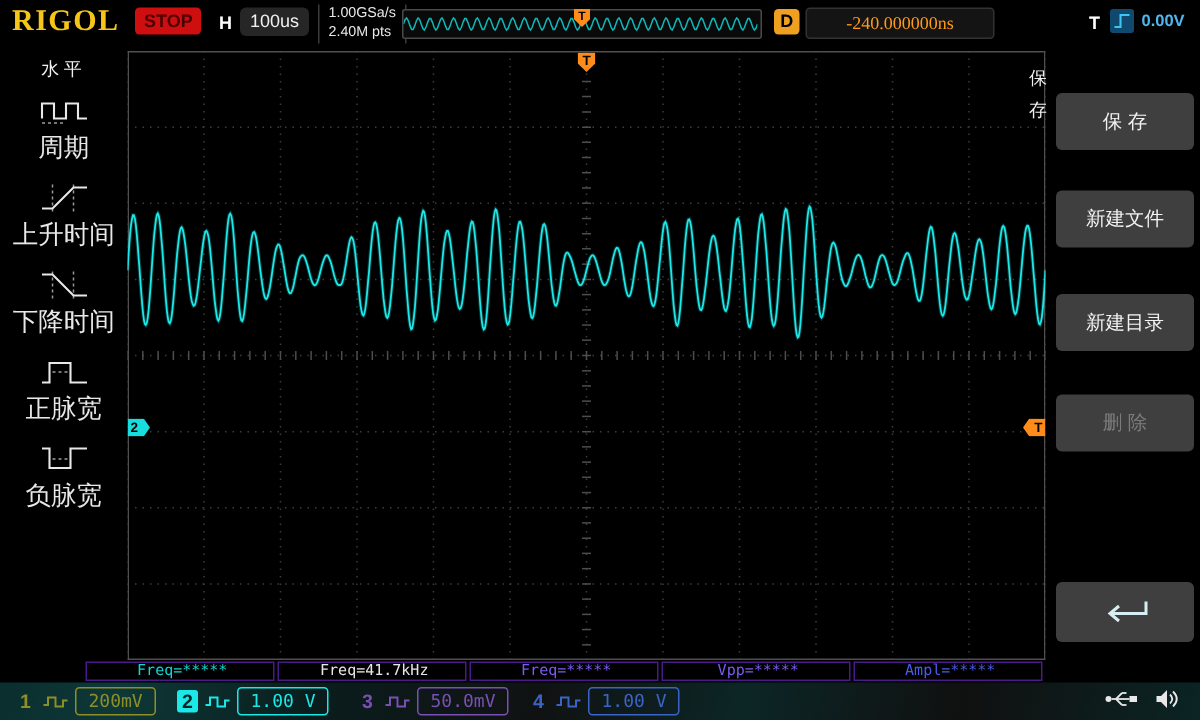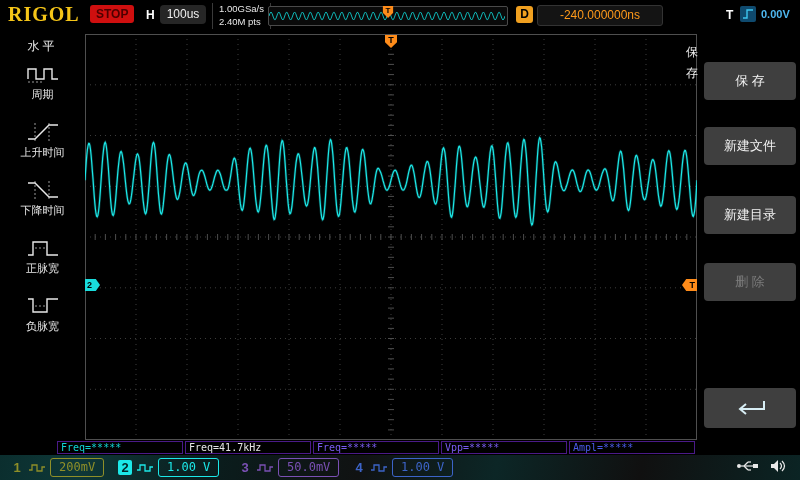--- a/index.html
+++ b/index.html
@@ -19,34 +19,34 @@
     border-left:1px solid #3a3a3a;border-right:1px solid #3a3a3a;padding:0 6px;height:26px;}
   .strip{position:absolute;left:268px;top:6px;width:238px;height:18px;background:#0a0a0a;
     border:1px solid #4a4a4a;border-radius:2px;cursor:pointer;}
   .strip svg{position:absolute;left:0;top:0;display:block;}
   .strip-marker{position:absolute;left:50%;top:-1px;transform:translateX(-50%);width:11px;height:12px;
     background:#ff8c1a;color:#000;font-size:8px;font-weight:bold;text-align:center;line-height:9px;
     clip-path:polygon(0 0,100% 0,100% 55%,50% 100%,0 55%);}
   .dbadge{position:absolute;left:516px;top:6px;width:17px;height:17px;background:#f0a020;border-radius:3px;
     color:#000;font-weight:bold;font-size:12px;text-align:center;line-height:17px;}
   .dval{position:absolute;left:537px;top:5px;width:124px;height:19px;background:#141414;border:1px solid #333;
-    border-radius:3px;color:#ff9a1a;font-size:12px;font-family:Liberation Sans, sans-serif;
+    border-radius:3px;color:#ff9a1a;font-size:12px;font-family:Liberation Serif, serif;
     text-align:center;line-height:19px;cursor:pointer;}
   .tlab{position:absolute;left:726px;top:8px;color:#fff;font-weight:bold;font-size:12px;}
   .tslope{position:absolute;left:740px;top:6px;width:16px;height:16px;background:#0f4a6e;border-radius:2px;cursor:pointer;}
   .tlev{position:absolute;left:761px;top:8px;color:#4fb8f0;font-size:11px;font-weight:bold;cursor:pointer;}
 
   
   .sidebar{position:absolute;left:0;top:32px;width:85px;height:408px;}
   .sb-title{color:#f0f0f0;font-size:12px;text-align:center;margin:6px 0 8px;letter-spacing:3px;cursor:pointer;}
   .sb-item{display:flex;flex-direction:column;align-items:center;height:58px;cursor:pointer;}
   .sb-icon{width:34px;height:22px;margin-bottom:2px;}
   .sb-icon polyline,.sb-icon line{stroke:#e8e8e8;stroke-width:1.4;fill:none;}
   .sb-icon line.dash{stroke:#9a9a9a;stroke-dasharray:2 2;stroke-width:1;}
-  .sb-label{color:#e8e8e8;font-size:11px;white-space:nowrap;}
+  .sb-label{color:#e8e8e8;font-size:17px;white-space:nowrap;}
 
   
   .scope{position:absolute;left:85px;top:34px;width:612px;height:406px;background:#000;}
   .scope svg{display:block;}
   .marker-top{position:absolute;left:calc(50% - 6px);top:1px;width:12px;height:13px;background:#ff8c1a;
     clip-path:polygon(0 0,100% 0,100% 55%,50% 100%,0 55%);color:#000;font-size:9px;font-weight:bold;
     text-align:center;line-height:10px;cursor:pointer;}
   .marker-left{position:absolute;left:0;top:245px;width:15px;height:12px;background:#19dcdc;
     clip-path:polygon(0 0,72% 0,100% 50%,72% 100%,0 100%);color:#000;font-size:9px;font-weight:bold;
     line-height:12px;padding-left:2px;box-sizing:border-box;cursor:pointer;}
@@ -61,21 +61,21 @@
   .mbtn{position:absolute;left:4px;width:92px;height:38px;background:#3f3f3f;border:none;border-radius:4px;
     color:#f2f2f2;font-size:13px;font-family:inherit;cursor:pointer;display:flex;align-items:center;justify-content:center;}
   .b1{top:30px}.b2{top:95px}.b3{top:164px}.b4{top:231px}.b5{top:356px;height:40px;}
   .mbtn.disabled{color:#7c7c7c;}
   .mbtn svg{display:block;}
 
   
   .meas{position:absolute;left:57px;top:441px;height:13px;display:flex;gap:2px;}
   .mbox{width:126px;height:13px;border:1px solid #4a1a88;box-sizing:border-box;
     font-family:"DejaVu Sans Mono",monospace;font-size:10px;line-height:11px;padding-left:3px;
-    color:var(--c,#888);cursor:pointer;overflow:hidden;}
+    color:var(--c,#888);cursor:pointer;overflow:hidden;text-align:center;}
 
   
   .chbar{position:absolute;left:0;top:455px;width:800px;height:25px;
     background:linear-gradient(100deg,#0b2e2e 0%,#0e3838 10%,#0a1d1d 26%,#101212 45%,#0c2626 62%,#101010 80%,#0b2424 100%);}
   .ch{position:absolute;top:3px;height:19px;display:flex;align-items:center;gap:4px;color:var(--chc,#888);cursor:pointer;}
   .chn{font-size:13px;font-weight:bold;width:14px;text-align:center;}
   .ch.active .chn{background:var(--chc);color:#00282a;border-radius:2px;}
   .chicon{display:block;}
   .chicon polyline{stroke:currentColor;stroke-width:1.3;fill:none;}
   .chv{font-size:12px;font-family:"DejaVu Sans Mono",monospace;border:1px solid var(--chc);border-radius:3px;

